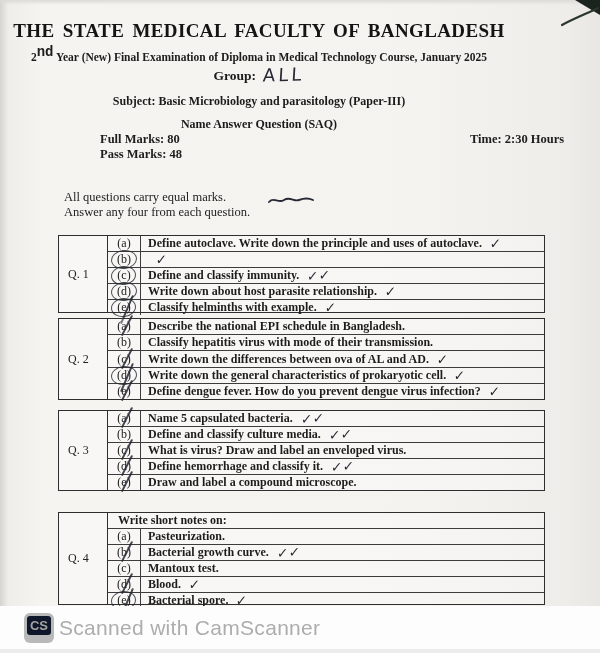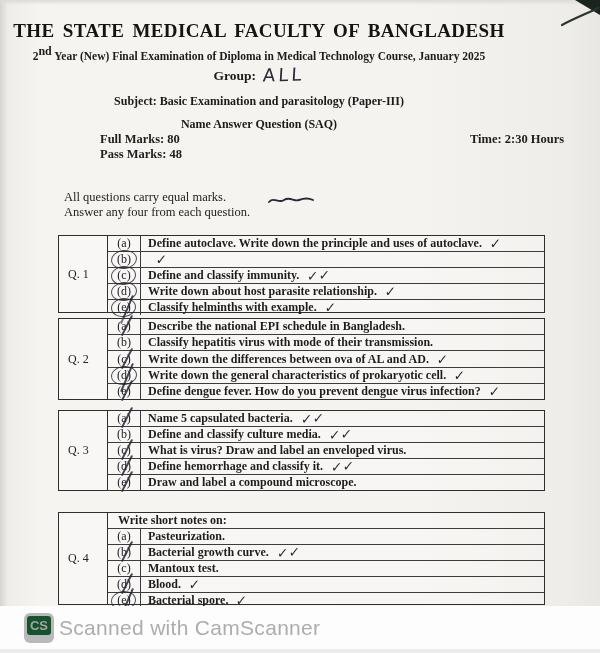--- a/index.html
+++ b/index.html
@@ -20,21 +20,21 @@
     position:absolute;top:0;right:0;width:32px;height:15px;
     background:#1a231e;clip-path:polygon(22% 0,100% 0,100% 100%);
   }
   .pen-stroke{position:absolute;top:4px;right:0;}
   .squiggle{position:absolute;left:266px;top:192px;}
 
   
   .hline{position:absolute;left:0;width:518px;text-align:center;}
   .title{top:20px;font-size:19px;font-weight:bold;letter-spacing:.4px;word-spacing:3px;color:#141414;}
   .subtitle{top:44px;font-size:11.5px;font-weight:bold;color:#1c1c1c;}
-  .subtitle sup{font-size:12px;vertical-align:super;}
+  .subtitle sup{font-size:14px;vertical-align:super;font-family:Liberation Mono, monospace;}
   .groupline{top:63px;font-size:13.5px;font-weight:bold;}
   .hand{
     display:inline-block;margin-left:7px;position:relative;top:1px;
     font-family:"DejaVu Sans",sans-serif;font-weight:400;font-size:18px;
     color:#272934;letter-spacing:3px;transform:rotate(-1.5deg) skewX(-5deg);
   }
   .subject{top:94px;font-size:12px;font-weight:bold;}
   .saq{top:117px;font-size:12px;font-weight:bold;}
 
   .info{position:absolute;font-size:12.5px;font-weight:bold;color:#1e1e1e;margin-left:36px;}
@@ -92,21 +92,21 @@
   }
 
   
   .scanbar{
     position:absolute;left:0;top:606px;width:600px;height:47px;
     background:#fdfdfd;display:flex;align-items:center;
     border-bottom:4px solid #ececec;box-sizing:border-box;
   }
   .cs-badge{margin-left:24px;width:30px;height:30px;background:#b9b9b9;border-radius:6px;position:relative;flex:0 0 auto;}
   .cs-inner{
-    position:absolute;left:3px;right:3px;top:3px;bottom:8px;background:#14532d;border-radius:3px;
+    position:absolute;left:3px;right:3px;top:3px;bottom:8px;background:#0f172a;border-radius:3px;
     display:flex;align-items:center;justify-content:center;
     font-family:"Liberation Sans",sans-serif;font-weight:bold;font-size:13px;color:#a3a3a3;
   }
   .scan-text{
     margin-left:5px;font-family:"Liberation Sans",sans-serif;font-size:21px;
     color:#adadad;letter-spacing:.3px;
   }
 </style>
 </head>
 <body>
@@ -116,21 +116,21 @@
   <div class="corner-fold"></div>
   <svg class="pen-stroke" width="42" height="24" viewBox="0 0 42 24">
     <path d="M4,21 C15,15 30,9 40,4" fill="none" stroke="#2c362f" stroke-width="2.2" stroke-linecap="round"></path>
   </svg>
 
   <div class="hline title">THE STATE MEDICAL FACULTY OF BANGLADESH</div>
   <div class="hline subtitle"><span>2</span><sup>nd</sup><span> Year (New) Final Examination of Diploma in Medical Technology Course, January 2025</span></div>
 
   <div class="hline groupline"><span>Group:</span><span class="hand">ALL</span></div>
 
-  <div class="hline subject">Subject: Basic Examination and parasitology (Paper-III)</div>
+  <div class="hline subject">Subject: Basic Microbiology and parasitology (Paper-III)</div>
   <div class="hline saq">Name Answer Question (SAQ)</div>
 
   <div class="info full-marks">Full Marks: 80</div>
   <div class="info pass-marks">Pass Marks: 48</div>
   <div class="info time">Time: 2:30 Hours</div>
 
   <div class="note note1">All questions carry equal marks.</div>
   <div class="note note2">Answer any four from each question.</div>
   <svg class="squiggle" width="50" height="16" viewBox="0 0 50 16">
     <path d="M3,10 C8,4 12,12 18,8 C24,4 28,10 33,8 C38,6 43,6 47,8" fill="none" stroke="#272935" stroke-width="1.9" stroke-linecap="round"></path>

